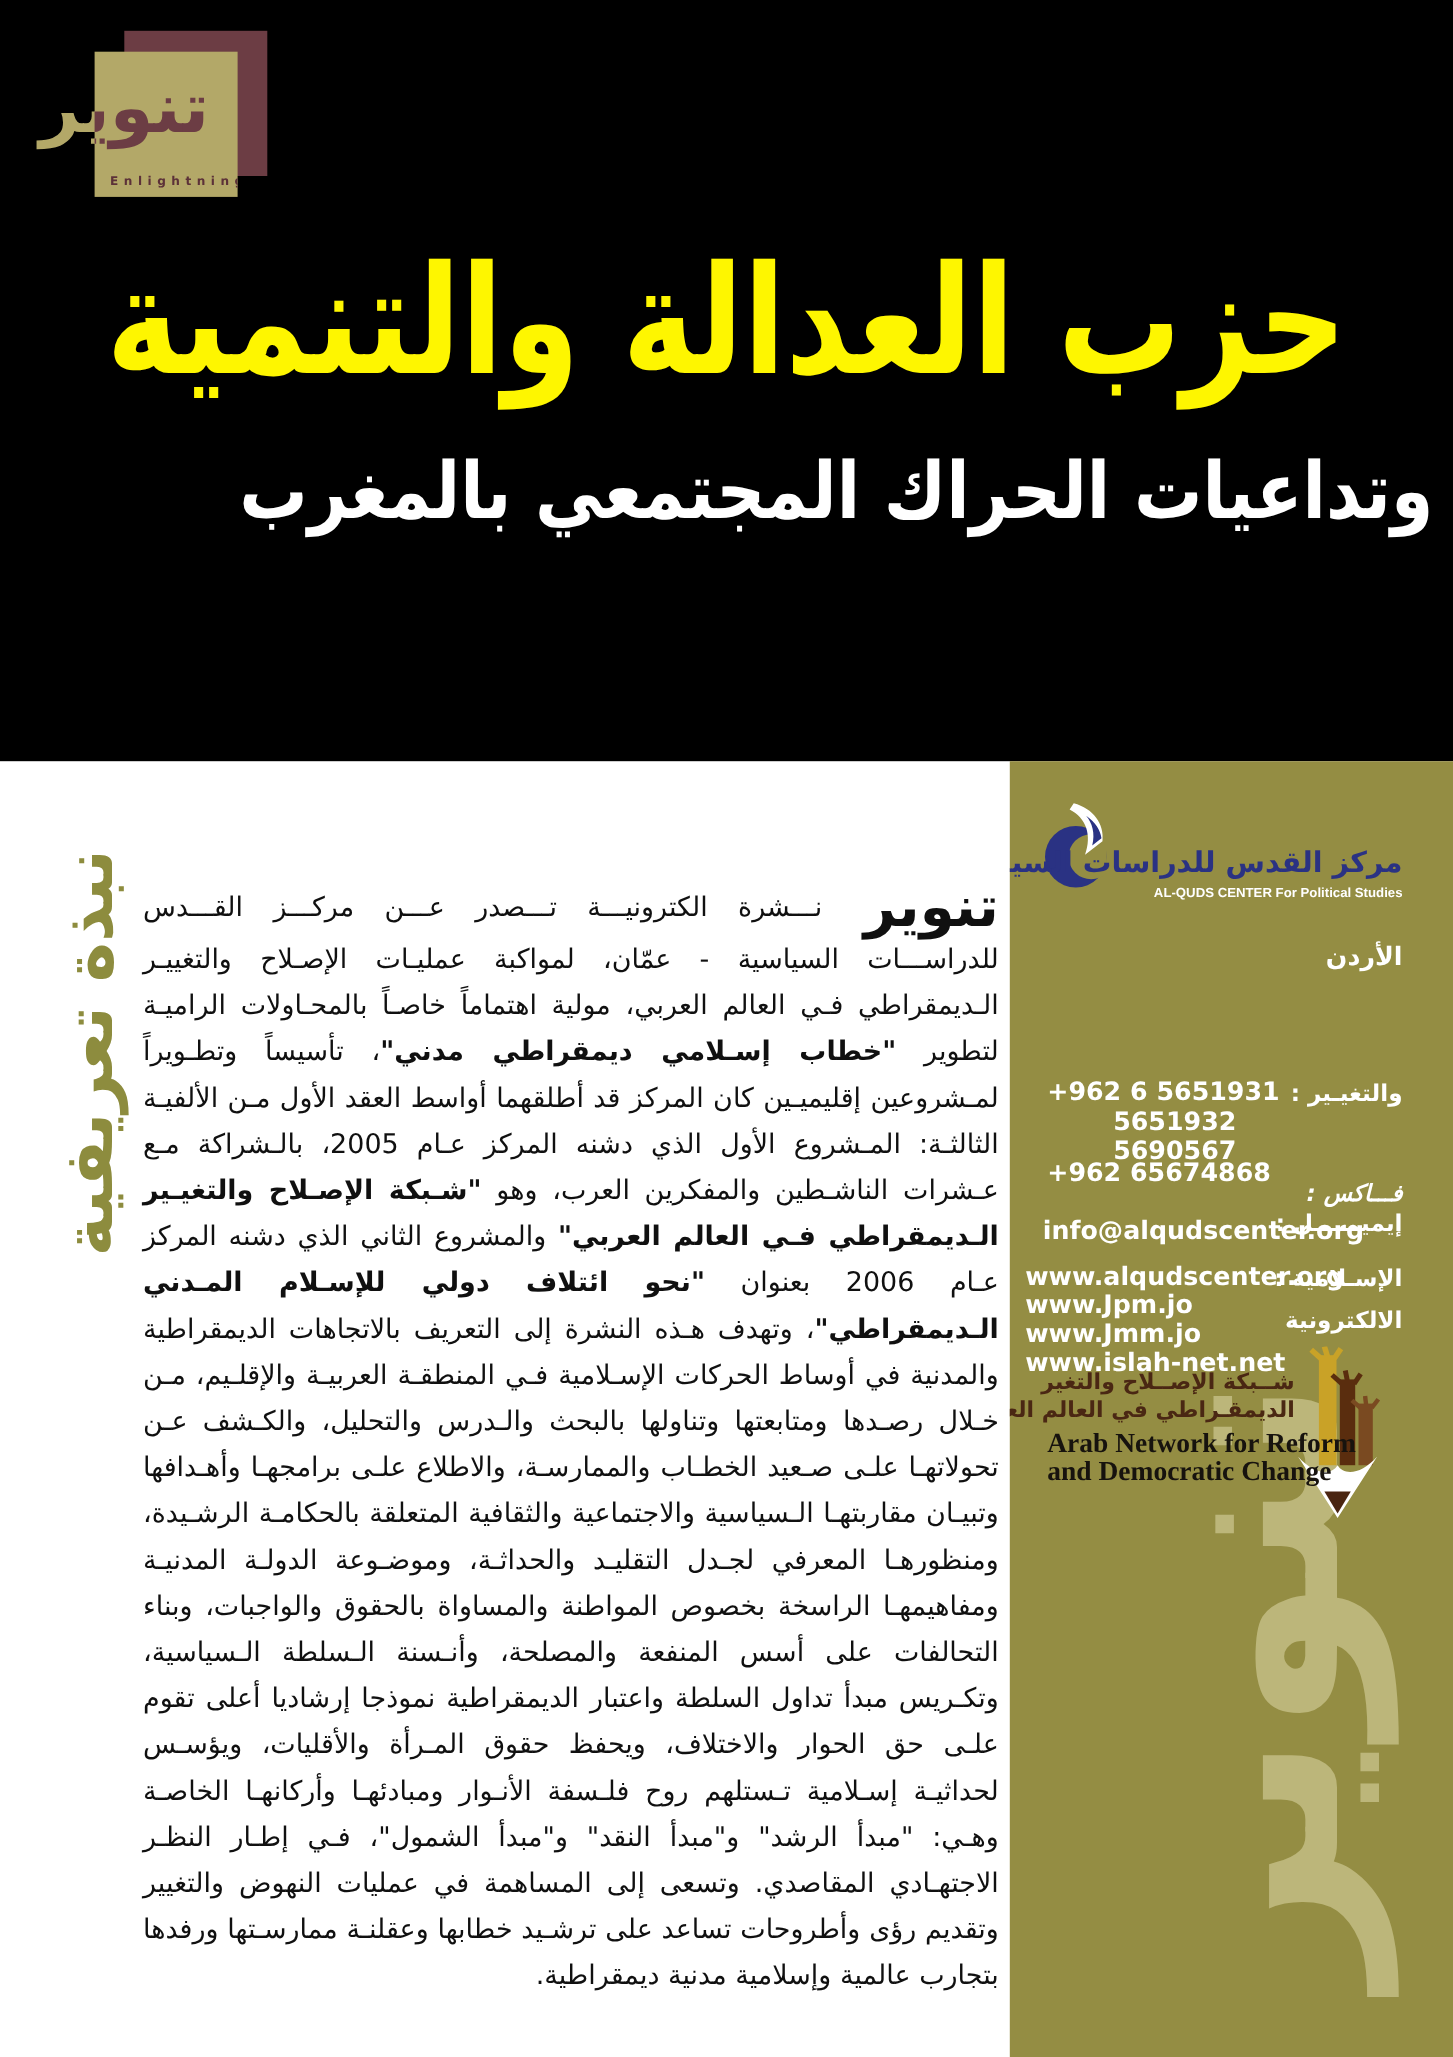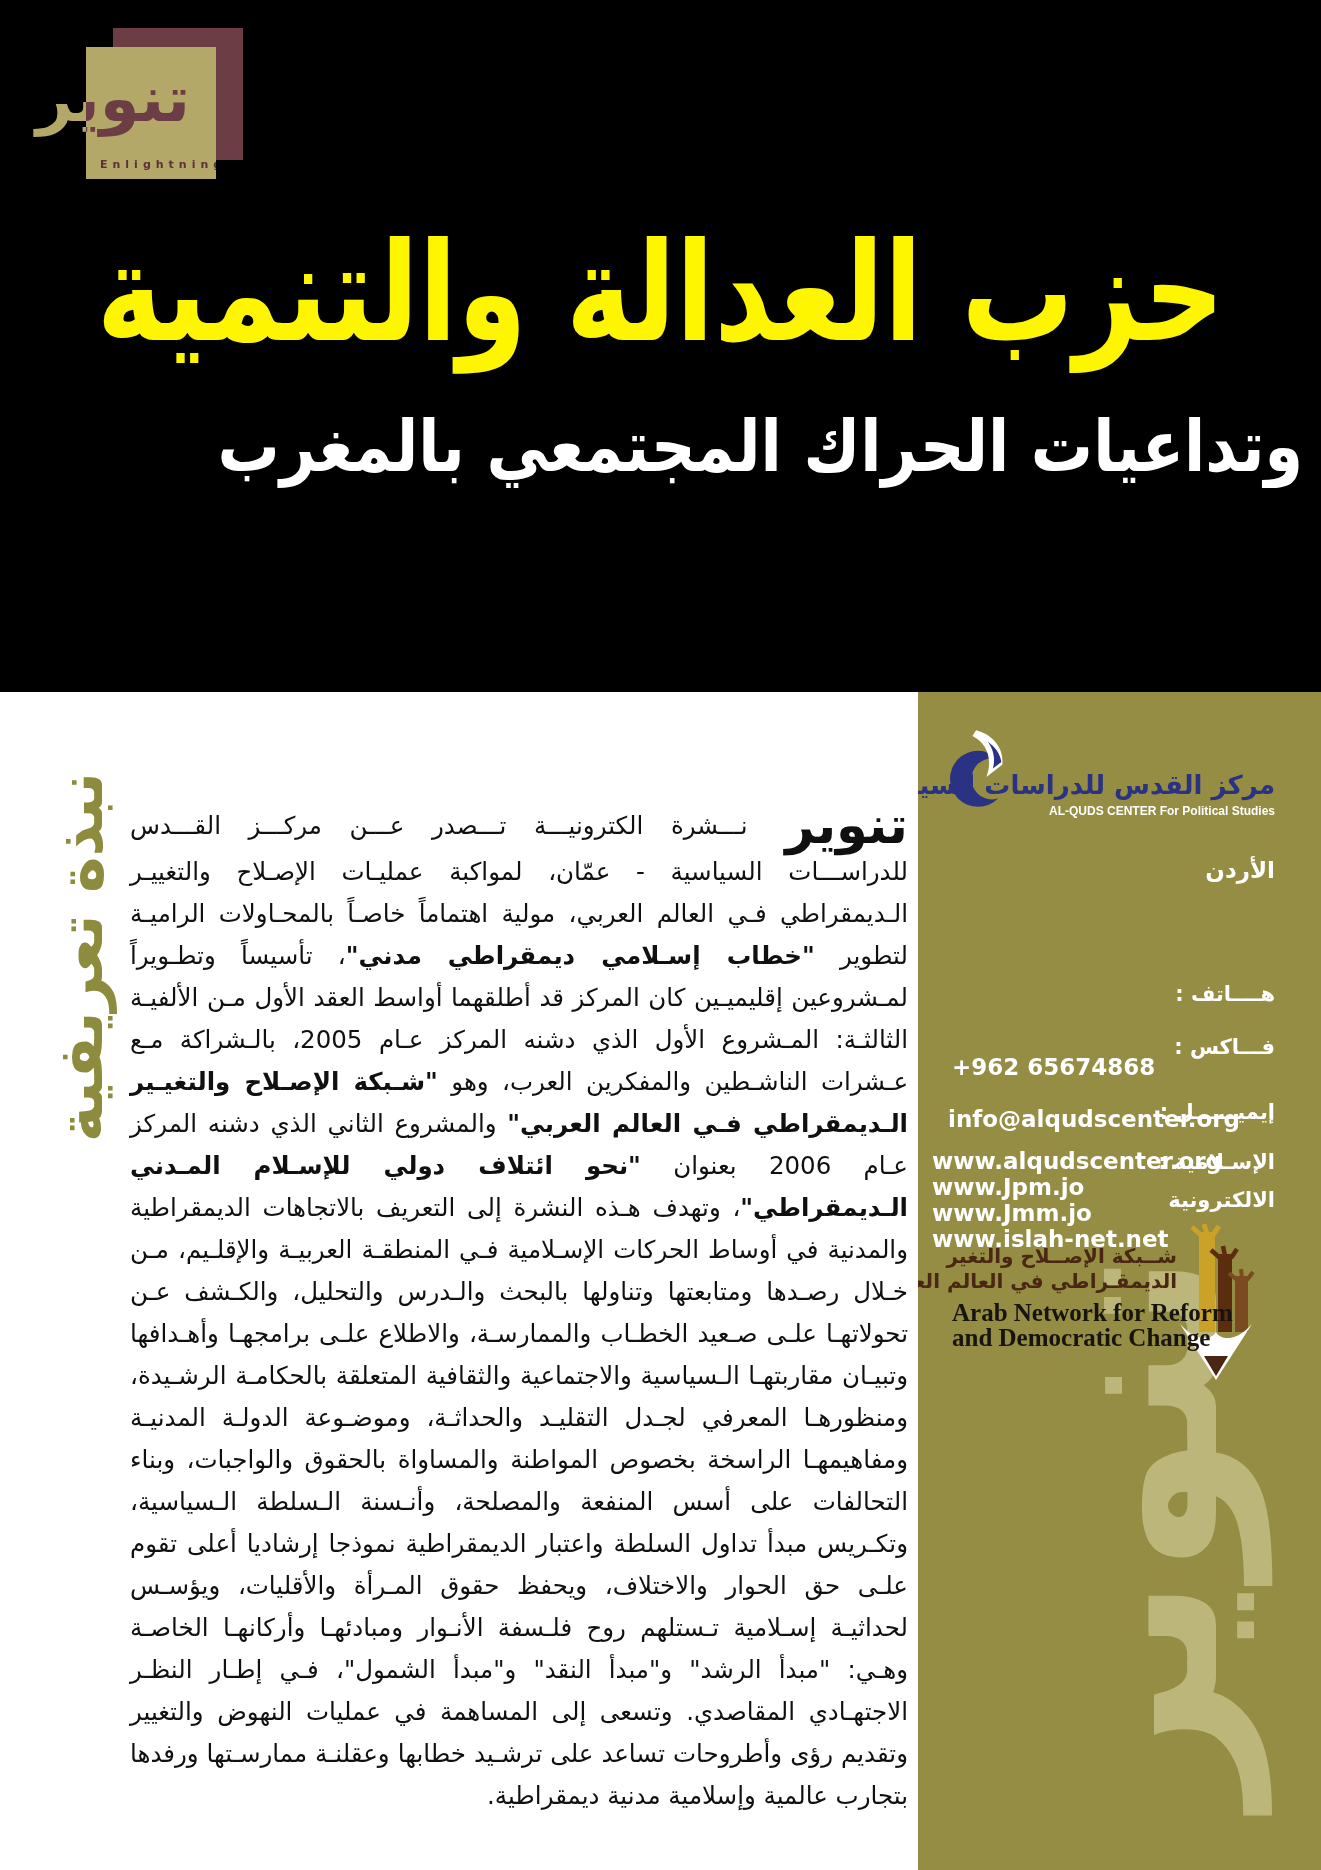--- a/index.html
+++ b/index.html
@@ -47,21 +47,21 @@
              font-family:"Liberation Sans", sans-serif; white-space:nowrap; }
 
   .addr { position:absolute; right:46px; top:160px; direction:rtl; text-align:right; font-size:23px; font-weight:bold; line-height:36px; }
 
   .lbl { position:absolute; right:46px; direction:rtl; font-size:21px; font-weight:bold; white-space:nowrap; }
   .val { position:absolute; direction:ltr; unicode-bidi:embed; font-size:23px; font-weight:bold; white-space:nowrap; }
 
   .phone-vals { left:34px; top:288px; width:172px; text-align:right; line-height:27px; }
   .lbl-phone { top:290px; }
   .fax-val   { left:34px; top:362px; }
-  .lbl-fax   { top:343px; }
+  .lbl-fax   { top:381px;font-style:italic; }
   .email-val { left:30px; top:414px; }
   .lbl-email { top:408px; }
   .sites     { left:14px; top:456px; line-height:26px; text-align:left; }
   .lbl-sites1 { top:458px; }
   .lbl-sites2 { top:496px; }
 
   .net-ar { position:absolute; right:144px; top:552px; direction:rtl; text-align:right; color:#4A2713;
             font-size:20px; font-weight:bold; line-height:25px; white-space:nowrap; }
   .net-en { position:absolute; left:34px; top:608px; color:#17130e; font-family:"Liberation Serif", serif;
             font-size:25px; font-weight:bold; line-height:25px; white-space:nowrap; }
@@ -111,21 +111,26 @@
       <path d="M28 2 C47 7 58 22 56 39 L39 52 C46 33 40 16 24 8 Z" fill="#ffffff"></path>
       <path d="M40 14 C49 20 54 28 55 36 L46 43 C49 31 46 21 40 14 Z" fill="#2A3283"></path>
     </svg>
     <div class="quds-ar">مركز القدس للدراسات السياسية</div>
     <div class="quds-en">AL-QUDS CENTER For Political Studies</div>
 
     <div class="addr">
       <div>الأردن</div>
     </div>
 
-    <div class="lbl lbl-phone">هــــاتف :</div>
+    <div class="lbl lbl-phone">والتغيـير :</div>
+    <div class="val phone-vals">
+      <div>+962 6 5651931</div>
+      <div>5651932</div>
+      <div>5690567</div>
+    </div>
 
     <div class="lbl lbl-fax">فـــاكس :</div>
     <div class="val fax-val">+962  65674868</div>
 
     <div class="lbl lbl-email">إيميــــــل :</div>
     <div class="val email-val">info@alqudscenter.org</div>
 
     <div class="lbl lbl-sites1">الإسـلامية :</div>
     <div class="lbl lbl-sites2">الالكترونية</div>
     <div class="val sites">

